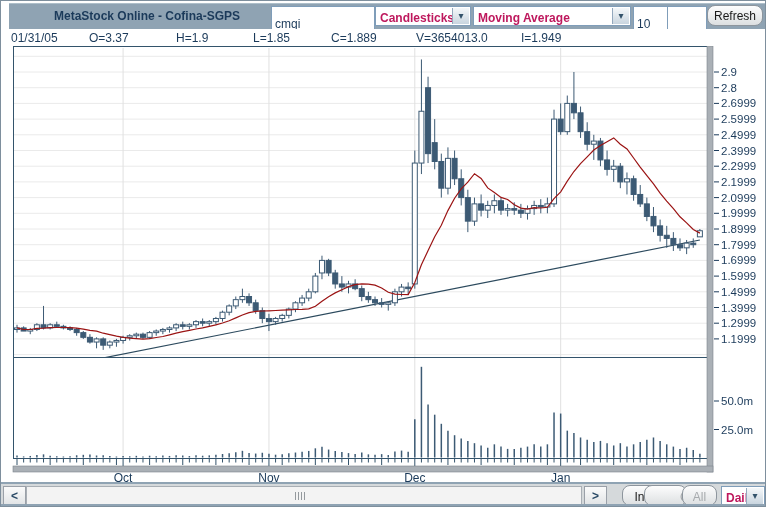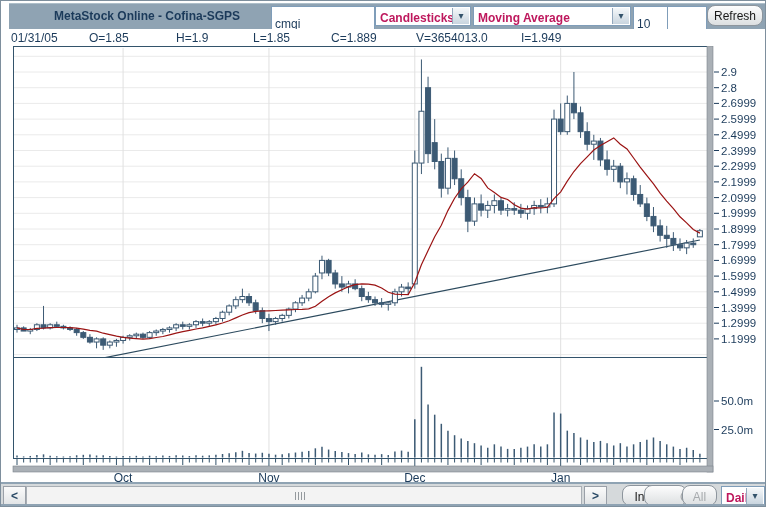--- a/index.html
+++ b/index.html
@@ -53,21 +53,21 @@
       <span class="txt">Moving Average</span>
       <span class="arrow">▾</span>
     </div>
     <input class="tb-input" style="left: 632px; width: 28px;" value="10">
     <input class="tb-input" style="left: 666px; width: 32px;" value="">
     <button class="btn" style="left:706px;top:4px;width:56px;height:21px;">Refresh</button>
   </div>
 
   <div id="status">
     <span class="st" style="left:10px;text-align:right;">01/31/05</span>
-    <span class="st" style="left:88px;">O=1.85</span>
+    <span class="st" style="left:88px;">O=3.37</span>
     <span class="st" style="left:175px;">H=1.9</span>
     <span class="st" style="left:252px;">L=1.85</span>
     <span class="st" style="left:330px;">C=1.889</span>
     <span class="st" style="left:415px;">V=3654013.0</span>
     <span class="st" style="left:520px;">I=1.949</span>
   </div>
 
   <svg id="chart-svg" width="766" height="442" viewBox="0 0 766 442">
       <defs>
         <clipPath id="pp">

